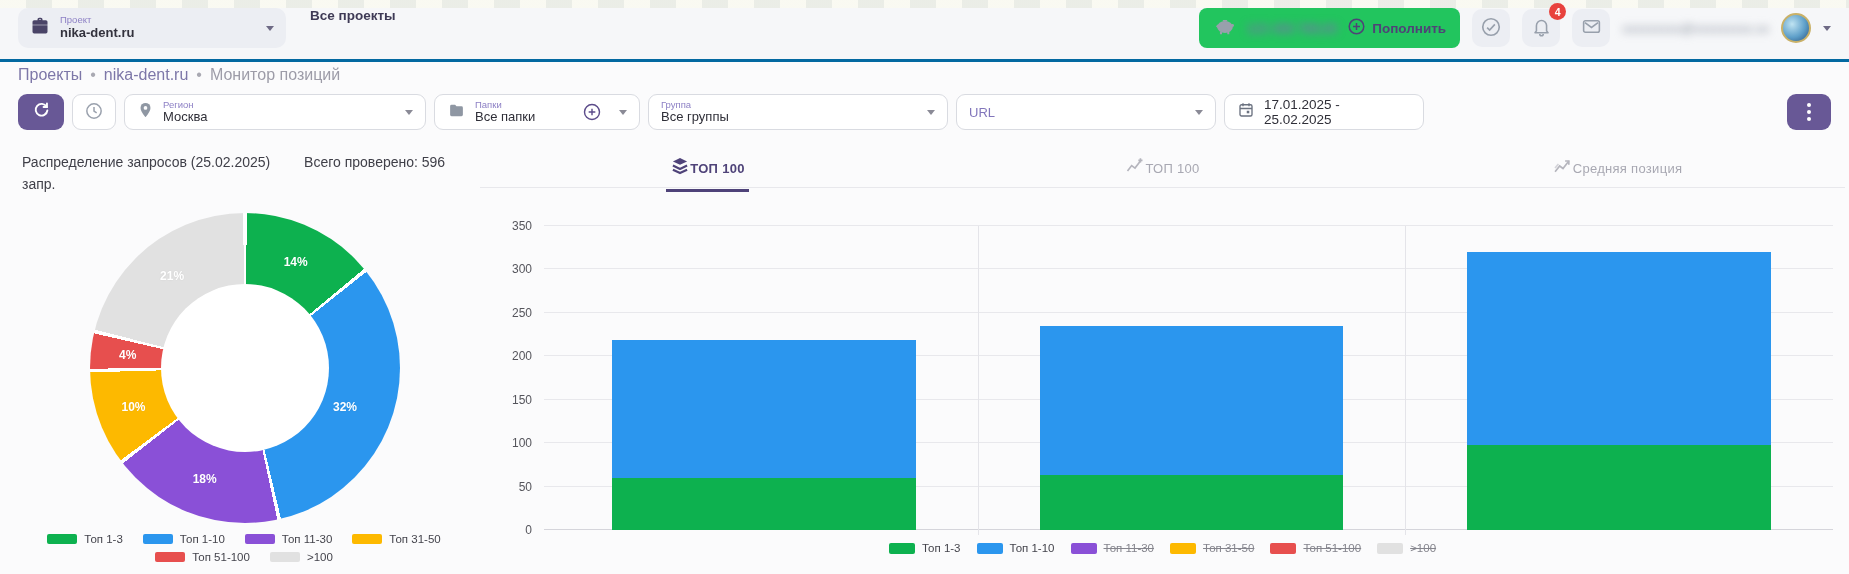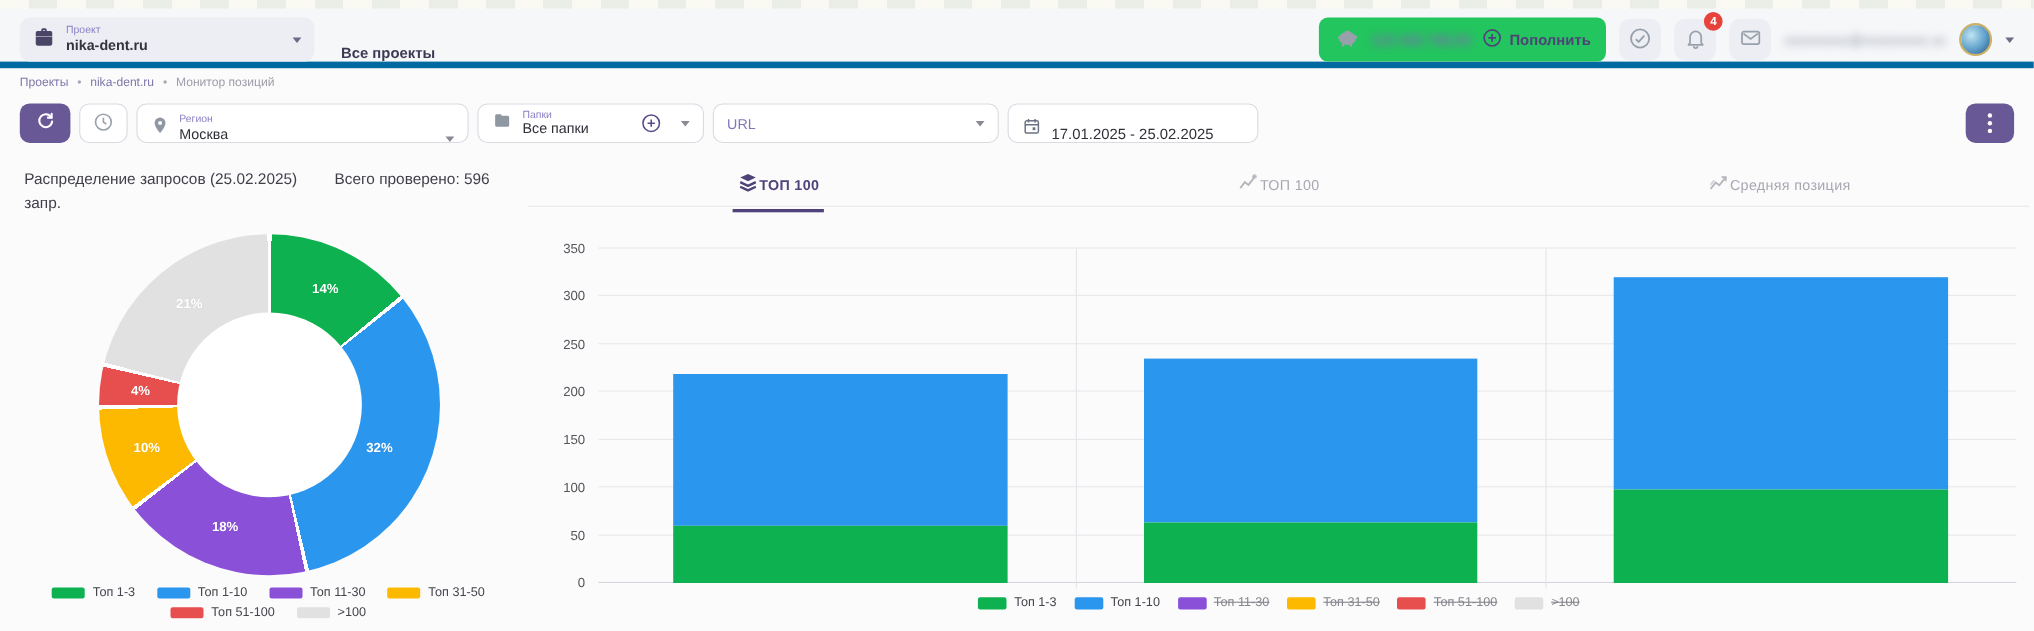--- a/index.html
+++ b/index.html
@@ -5,22 +5,22 @@
   * { box-sizing: border-box; margin: 0; padding: 0; }
   html,body { background:#fff; }
   body { font-family: "Liberation Sans", "DejaVu Sans", sans-serif; }
   .page { width:1849px; height:574px; overflow:hidden; background:#fbfbfc; position:relative; }
 
   
   .top-strip { height:8px; background:#f3f3e2;
     background-image:repeating-linear-gradient(90deg, rgba(255,255,255,.55) 0 26px, rgba(210,220,245,.25) 26px 52px); }
 
   
-  .app-header { height:54px; background:#f6f7f9; border-bottom:6px solid #0369a1;
-    display:flex; align-items:flex-end; padding:0 18px; }
+  .app-header { height:54px; background:#f6f7f9; border-bottom:3px solid #0369a1;
+    display:flex; align-items:flex-start; padding:0 18px; }
   .project-select { width:268px; height:40px; background:#eceef3; border-radius:10px;
     display:flex; align-items:center; gap:10px; padding:0 12px; cursor:pointer; }
   .project-texts { display:flex; flex-direction:column; line-height:1.15; }
   .tiny-label { font-size:9.5px; color:#8d80c5; }
   .select-value { font-size:13px; color:#33323d; font-weight:700; }
   .caret { width:0; height:0; border-left:4.5px solid transparent; border-right:4.5px solid transparent;
     border-top:5.5px solid #6e6a85; }
   .project-select .caret { margin-left:auto; }
   .all-projects { margin-left:24px; font-size:13.5px; font-weight:700; color:#3e3a55; cursor:pointer; }
   .header-right { margin-left:auto; display:flex; align-items:center; gap:12px; }
@@ -33,38 +33,38 @@
   .icon-btn { width:38px; height:38px; border-radius:10px; background:#eceef3; display:flex;
     align-items:center; justify-content:center; position:relative; cursor:pointer; border:none; }
   .badge { position:absolute; top:-6px; right:-6px; min-width:17px; height:17px; border-radius:9px;
     background:#e8423d; color:#fff; font-size:10.5px; font-weight:700; display:flex; align-items:center;
     justify-content:center; padding:0 4px; }
   .account-email { font-size:13px; color:#8b93a0; max-width:200px; overflow:hidden; white-space:nowrap; }
   .avatar { width:30px; height:30px; border-radius:50%; border:2px solid #c9b168;
     background:radial-gradient(circle at 35% 35%, #bfe3f2, #5e9fc9 55%, #27517f); cursor:pointer; }
 
   
-  .breadcrumbs { height:26px; display:flex; align-items:center; gap:8px; padding:0 18px; font-size:11px; }
+  .breadcrumbs { height:26px; display:flex; align-items:center; gap:8px; padding:0 18px; font-size:16px; }
   .crumb { color:#7d77a8; cursor:pointer; }
   .crumb.current { color:#9d9ca8; cursor:default; }
   .crumb-sep { color:#a9a9b2; }
 
   
   .toolbar { display:flex; align-items:center; gap:8px; padding:6px 18px 10px 18px; }
   .tb-btn-primary { width:46px; height:36px; border:none; border-radius:9px; background:#685896;
     display:flex; align-items:center; justify-content:center; cursor:pointer; }
   .tb-btn-outline { width:44px; height:36px; border:1px solid #d9dbe1; border-radius:9px; background:#fff;
     display:flex; align-items:center; justify-content:center; cursor:pointer; }
   .tb-select { height:36px; background:#fff; border:1px solid #d9dbe1; border-radius:9px;
     display:flex; align-items:center; gap:9px; padding:0 12px; cursor:pointer; }
   .tb-select .caret { margin-left:auto; border-top-color:#8a8a96; }
   .stacked { display:flex; flex-direction:column; line-height:1.1; }
   .tb-value { font-size:13px; color:#2f2f38; }
-  .w-google { width:292px; } .w-region { width:302px;align-items:flex-end; } .w-folders { width:206px; }
-  .w-group { width:300px; } .w-url { width:260px; } .w-date { width:228px;align-items:flex-end; }
+  .w-google { width:292px; } .w-region { width:302px; } .w-folders { width:206px; }
+  .w-group { width:300px; } .w-url { width:260px; } .w-date { width:200px; }
   .url-ph { font-size:13px; color:#8276bb; }
   .date-text { font-size:13.5px; color:#2f2f38; }
   .kebab-btn { margin-left:auto; width:44px; height:36px; border:none; border-radius:9px; background:#685896;
     display:flex; flex-direction:column; align-items:center; justify-content:center; gap:3px; cursor:pointer; }
   .kebab-btn i { width:4px; height:4px; border-radius:50%; background:#fff; }
 
   
   .content { display:flex; height:444px; }
   .left-panel { width:470px; padding:12px 6px 0 22px; position:relative; }
   .summary-line { width:452px; font-size:14px; color:#3f3f48; line-height:1.55; }
@@ -237,20 +237,27 @@
       </span>
       <span style="margin-left:auto;display:flex;">
         <svg width="20" height="20" viewBox="0 0 24 24" fill="none" stroke="#5b4b8a" stroke-width="1.7">
             <circle cx="12" cy="12" r="9"></circle>
             <path d="M12 8v8M8 12h8"></path>
           </svg>
       </span>
       <span class="caret" style="margin-left:8px;"></span>
     </div>
 
+    <div class="tb-select w-group">
+      <span class="stacked">
+        <span class="tiny-label">Группа</span>
+        <span class="tb-value">Все группы</span>
+      </span>
+      <span class="caret"></span>
+    </div>
 
     <div class="tb-select w-url">
       <span class="url-ph">URL</span>
       <span class="caret"></span>
     </div>
 
     <div class="tb-select w-date">
       <span>
         <svg width="18" height="18" viewBox="0 0 24 24" fill="none" stroke="#6b7280" stroke-width="1.8">
             <rect x="4" y="5" width="16" height="15" rx="2"></rect>

